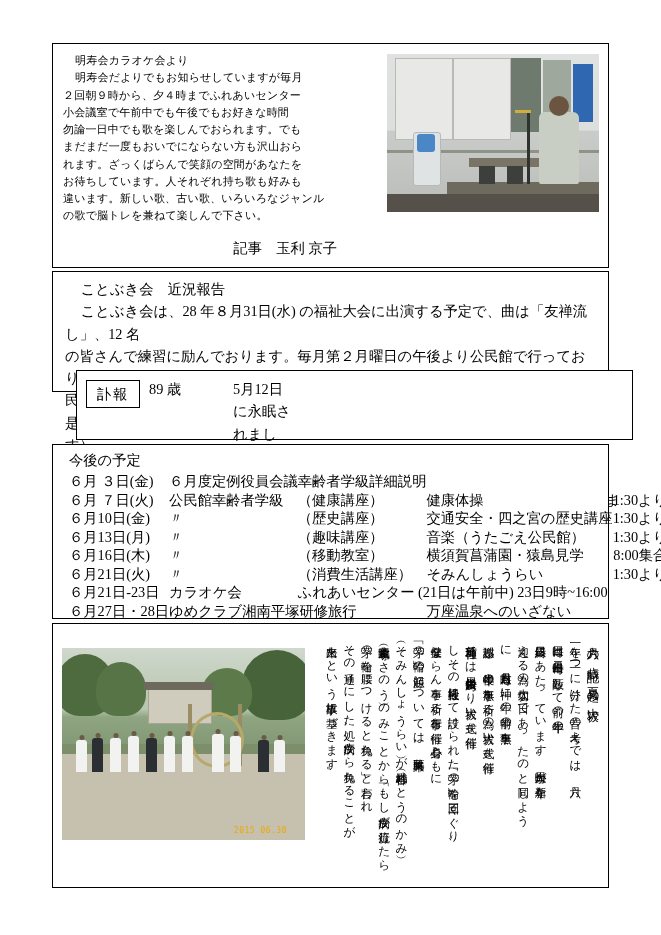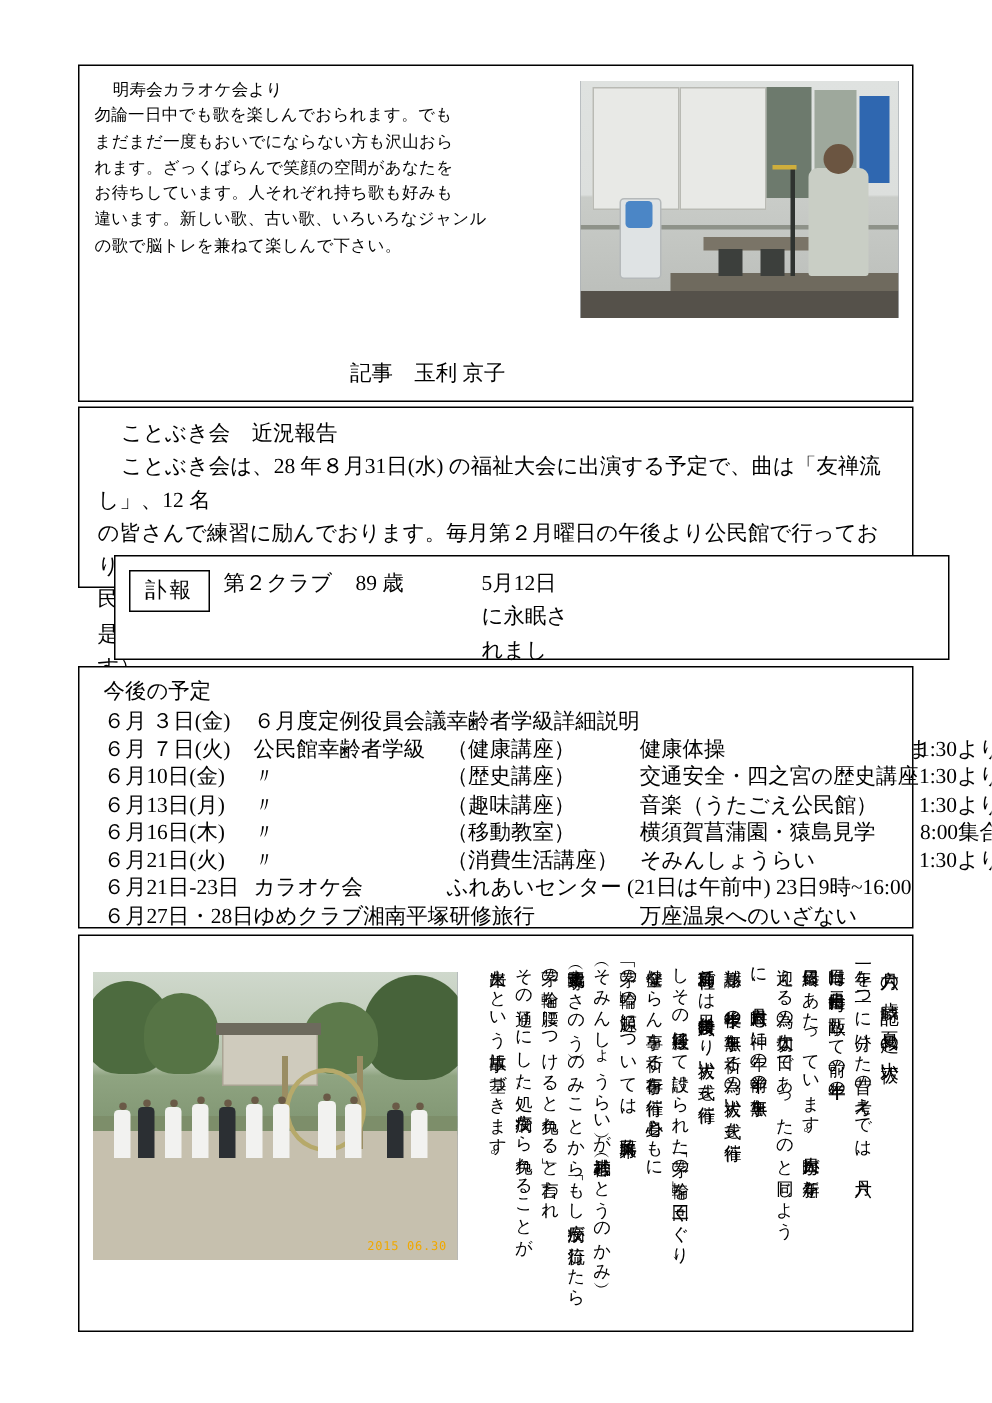--- a/index.html
+++ b/index.html
@@ -159,21 +159,21 @@
   .s-tree { position: absolute; background: #4d6b3f; border-radius: 50% 50% 40% 40%; }
   .s-bldg { position: absolute; background: #cfcbbd; border: 1px solid #a9a493; }
   .s-roof { position: absolute; background: #6d6a5d; }
   .s-person { position: absolute; background: #f2f2f0; border-radius: 3px 3px 0 0; }
   .s-person.dark { background: #2b2f33; }
   .s-person .hd { position: absolute; left: 50%; top: -5px; transform: translateX(-50%); width: 5px; height: 5px; border-radius: 50%; background: #6a5a47; }
   .s-pole { position: absolute; background: #9a8d63; }
   .s-ring { position: absolute; border: 3px solid #b6a96a; border-radius: 50%; background: transparent; }
   #photo-stamp {
     position: absolute;
-    right: 7px; bottom: 5px;
+    right: 18px; bottom: 5px;
     color: #f0a800;
     font-size: 8px;
     font-family: "DejaVu Sans Mono", monospace;
     letter-spacing: 0.5px;
   }
 
   
   #vtext {
     position: absolute;
     left: 318px; top: 637px;
@@ -199,20 +199,23 @@
   }
 </style>
 </head>
 <body>
 
 <div class="page">
 
   <div class="box" id="sec-karaoke">
     <div class="body">
       <div class="title-line">明寿会カラオケ会より</div>
+      <div class="title-line">明寿会だよりでもお知らせしていますが毎月</div>
+      <div>２回朝９時から、夕４時までふれあいセンター</div>
+      <div>小会議室で午前中でも午後でもお好きな時間</div>
       <div>勿論一日中でも歌を楽しんでおられます。でも</div>
       <div>まだまだ一度もおいでにならない方も沢山おら</div>
       <div>れます。ざっくばらんで笑顔の空間があなたを</div>
       <div>お待ちしています。人それぞれ持ち歌も好みも</div>
       <div>違います。新しい歌、古い歌、いろいろなジャンル</div>
       <div>の歌で脳トレを兼ねて楽しんで下さい。</div>
     </div>
     <div class="byline">記事　玉利 京子</div>
 
     <div class="photo" id="karaoke-photo">
@@ -251,21 +254,20 @@
       <div>の皆さんで練習に励んでおります。毎月第２月曜日の午後より公民館で行っております。</div>
       <div>民謡などの曲で踊り練習に励み明寿会の親睦会等で発表をし楽しんでおります。</div>
       <div>是非一度練習を見に来て頂ければありがたいです。　　（会員を募集しています）</div>
     </div>
   </div>
 
   <div class="box" id="sec-obit">
     <div id="obit-label">訃報</div>
     <div class="lines">
       <div class="obit-row">
-        <span class="c1">第２クラブ</span>
         <span class="c3">89 歳</span>
         <span class="c4">5月12日に永眠されました。</span>
       </div>
       <div class="obit-row">
         <span class="c1"></span>
         <span>謹んでご冥福をお祈り申し上げます。</span>
       </div>
       <div class="obit-row">
         <span class="c1"></span>
         <span>高梨様ご遺族より　第２クラブと本部へ御芳志をいただきました。</span>

